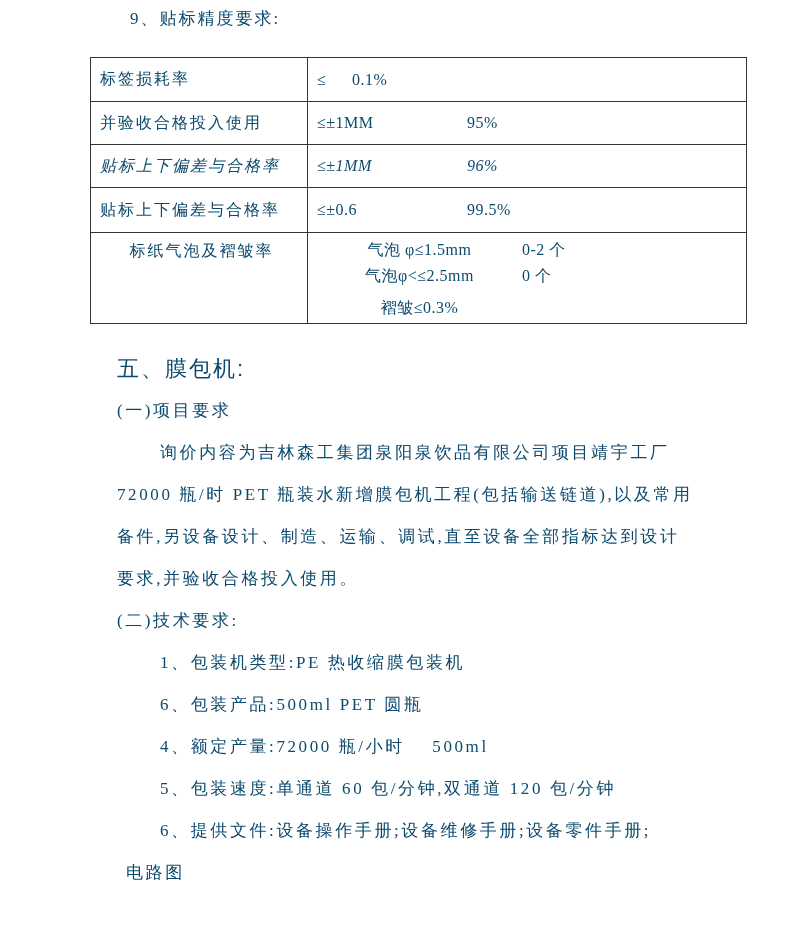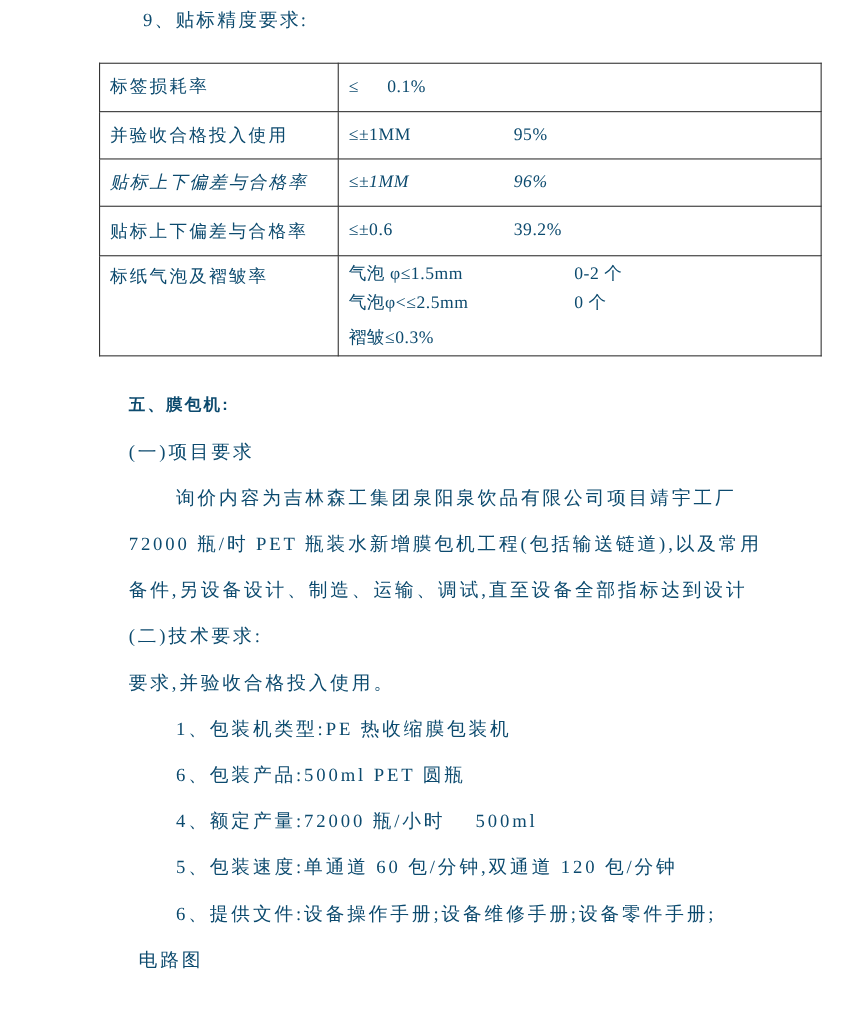--- a/index.html
+++ b/index.html
@@ -38,21 +38,21 @@
   td.label-cell {
     width: 203px;
     letter-spacing: 2px;
   }
   td.value-cell { padding-left: 8px; letter-spacing: 0.5px; }
   tr.r1 { height: 44px; }
   tr.r2 { height: 43px; }
   tr.r3 { height: 43px; font-style: italic; }
   tr.r4 { height: 45px; }
   tr.r5 { height: 81px; }
-  tr.r5 td { vertical-align: top; }
+  tr.r5 td { vertical-align: top; text-align: center; }
   tr.r5 td.label-cell { padding-top: 8px; }
   tr.r5 td.value-cell { padding-top: 4px; }
   .vline { display: flex; line-height: 26px; }
   .vline .spec { white-space: pre; }
   tr.r1 .spec { min-width: 35px; }
   tr.r2 .spec, tr.r3 .spec, tr.r4 .spec { min-width: 150px; }
   tr.r5 .spec { min-width: 205px; }
   tr.r5 .vline.last { margin-top: 6px; font-family: Liberation Serif, serif; }
   .content {
     position: absolute;
@@ -61,22 +61,22 @@
     width: 580px;
   }
   .ln {
     line-height: 42px;
     font-size: 17px;
     letter-spacing: 2.6px;
     white-space: pre-wrap;
   }
   .ln.bold-head {
     font-family: "Liberation Sans", "DejaVu Sans", sans-serif;
-    font-weight: bold;
-    font-size: 15px;
+    font-weight: normal;
+    font-size: 22px;
     letter-spacing: 2px;
   }
   .ln.indent { padding-left: 43px; }
   .ln.cont { padding-left: 9px; }
 </style>
 </head>
 <body>
 
 <div class="page">
 
@@ -109,21 +109,21 @@
             <span class="spec">≤±1MM</span>
             <span class="rate">96%</span>
           </div>
         </td>
       </tr>
       <tr class="r4">
         <td class="label-cell">贴标上下偏差与合格率</td>
         <td class="value-cell">
           <div class="vline">
             <span class="spec">≤±0.6</span>
-            <span class="rate">39.2%</span>
+            <span class="rate">99.5%</span>
           </div>
         </td>
       </tr>
       <tr class="r5">
         <td class="label-cell">标纸气泡及褶皱率</td>
         <td class="value-cell">
           <div class="vline">
             <span class="spec">气泡 φ≤1.5mm</span>
             <span class="rate">0-2 个</span>
           </div>
@@ -139,22 +139,22 @@
       </tr>
     </tbody>
   </table>
 
   <div class="content">
     <div class="ln bold-head">五、膜包机:</div>
     <div class="ln">(一)项目要求</div>
     <div class="ln indent">询价内容为吉林森工集团泉阳泉饮品有限公司项目靖宇工厂</div>
     <div class="ln">72000 瓶/时 PET 瓶装水新增膜包机工程(包括输送链道),以及常用</div>
     <div class="ln">备件,另设备设计、制造、运输、调试,直至设备全部指标达到设计</div>
+    <div class="ln">要求,并验收合格投入使用。</div>
     <div class="ln">(二)技术要求:</div>
-    <div class="ln">要求,并验收合格投入使用。</div>
     <div class="ln indent">1、包装机类型:PE 热收缩膜包装机</div>
     <div class="ln indent">6、包装产品:500ml PET 圆瓶</div>
     <div class="ln indent">4、额定产量:72000 瓶/小时    500ml</div>
     <div class="ln indent">5、包装速度:单通道 60 包/分钟,双通道 120 包/分钟</div>
     <div class="ln indent">6、提供文件:设备操作手册;设备维修手册;设备零件手册;</div>
     <div class="ln cont">电路图</div>
   </div>
 
 </div>
 

